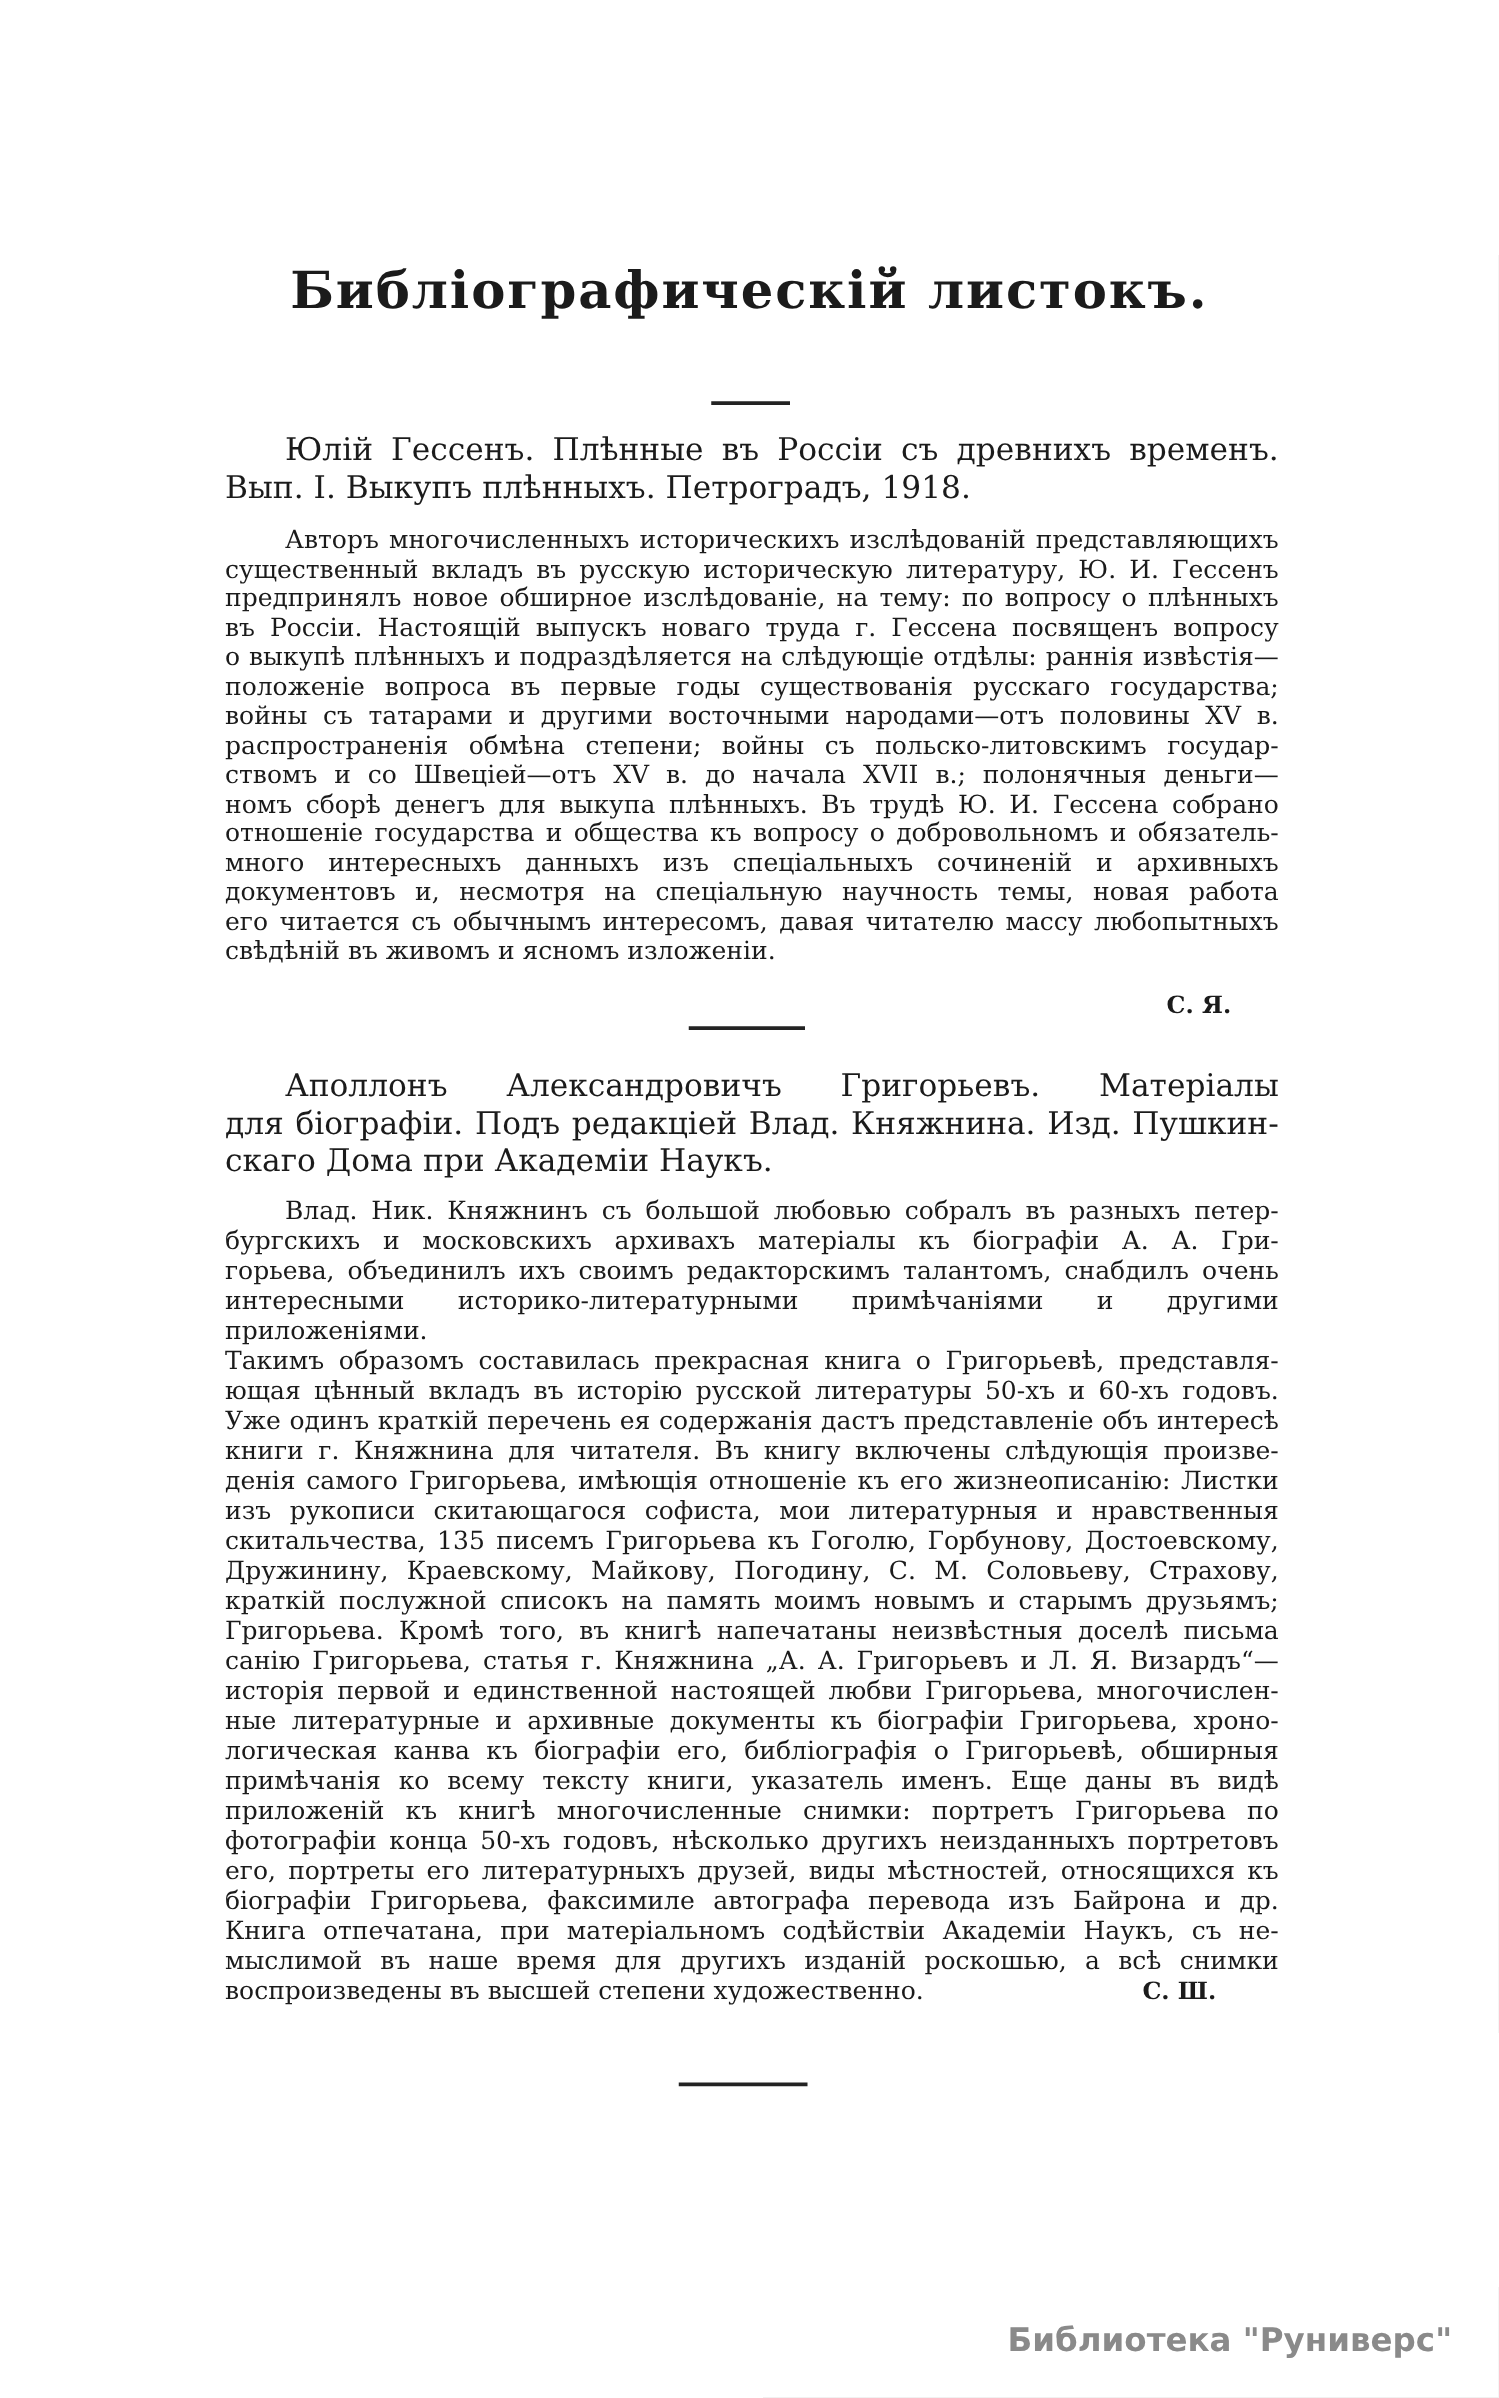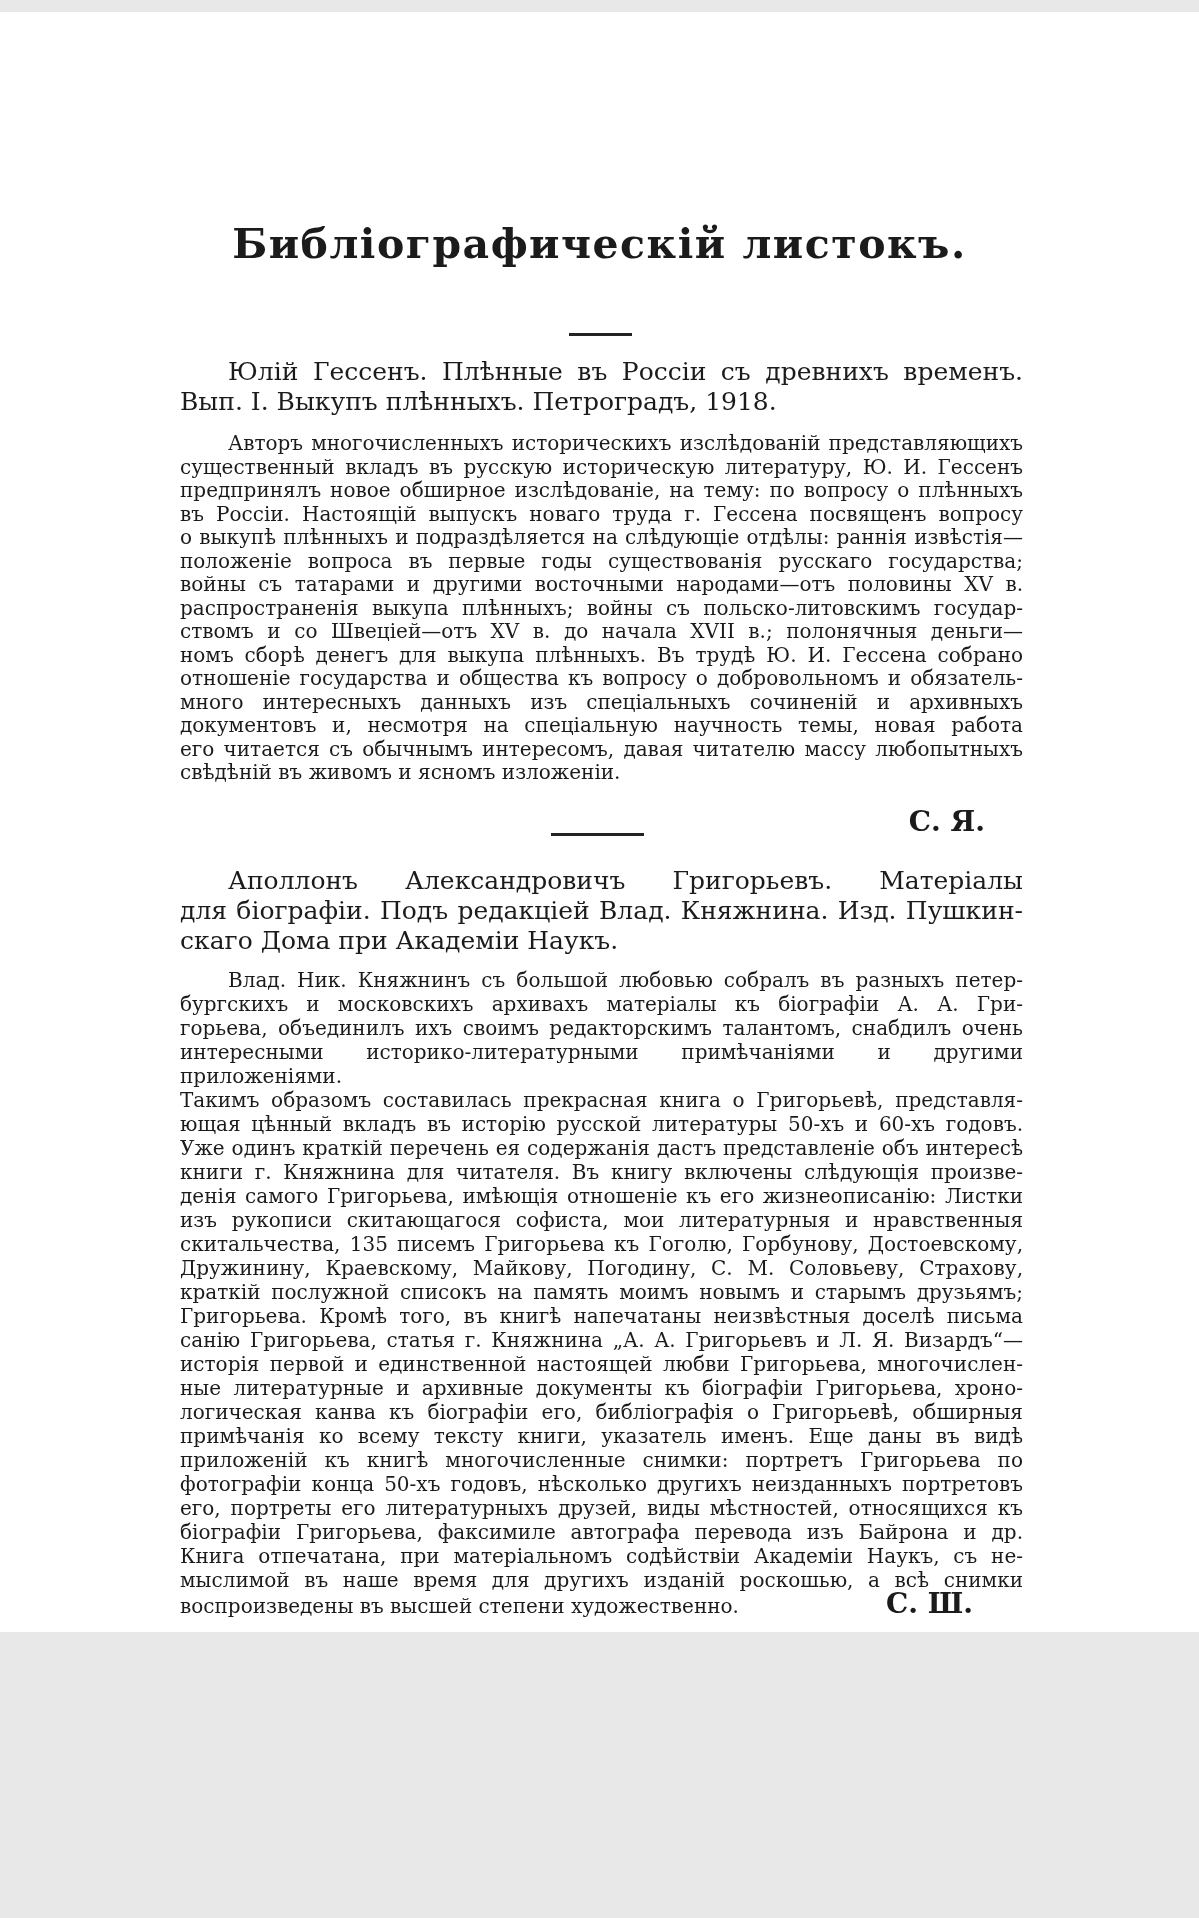--- a/index.html
+++ b/index.html
@@ -1,19 +1,19 @@
 <!DOCTYPE html>
 <html><head>
 <meta charset="utf-8">
 <style>
   html,body { margin:0; padding:0; background:#e8e8e8; }
   .page {
     position:relative;
-    width:1199px; height:1620px;
-    margin:12px auto;
+    width:1199px; height:1918px;
+    margin:0 auto;
     background:#ffffff;
     color:#1b1b1b;
     font-family:"DejaVu Serif","Liberation Serif",serif;
     overflow:hidden;
   }
   .content { position:absolute; left:180px; width:843px; box-sizing:border-box; }
 
   .page-title {
     left:0; width:1199px;
     top:208px;
@@ -36,21 +36,21 @@
   .h-line.h-last { text-align-last:left; }
   .h-bold { font-weight:normal; }
 
   .para { font-size:20px; line-height:23.5px; }
   .para-1 { top:420px; }
   .para-2 { top:956px; line-height:24px; }
   .line { text-align:justify; text-align-last:justify; }
   .para .line:first-child { padding-left:48px; }
   .para-1 .line:last-child { text-align-last:left; }
 
-  .signature { font-size:28px; font-weight:bold; }
+  .signature { font-size:19px; font-weight:bold; }
   .sig-1 {
     top:793px; text-align:right; padding-right:38px;
     position:absolute; left:180px; width:843px; box-sizing:border-box;
   }
   .final-line {
     display:flex; justify-content:space-between; align-items:baseline;
     text-align:left;
   }
   .final-line .sig-2 { margin-right:50px; }
 
@@ -76,21 +76,21 @@
   </section>
 
   <section class="content para para-1">
       <div class="line">Авторъ многочисленныхъ историческихъ изслѣдованій представляющихъ</div>
       <div class="line">существенный вкладъ въ русскую историческую литературу, Ю. И. Гессенъ</div>
       <div class="line">предпринялъ новое обширное изслѣдованіе, на тему: по вопросу о плѣнныхъ</div>
       <div class="line">въ Россіи. Настоящій выпускъ новаго труда г. Гессена посвященъ вопросу</div>
       <div class="line">о выкупѣ плѣнныхъ и подраздѣляется на слѣдующіе отдѣлы: раннія извѣстія—</div>
       <div class="line">положеніе вопроса въ первые годы существованія русскаго государства;</div>
       <div class="line">войны съ татарами и другими восточными народами—отъ половины XV в.</div>
-      <div class="line">распространенія выкупа плѣнныхъ; войны съ польско-литовскимъ государ-</div>
+      <div class="line">распространенія обмѣна степени; войны съ польско-литовскимъ государ-</div>
       <div class="line">ствомъ и со Швеціей—отъ XV в. до начала XVII в.; полонячныя деньги—</div>
       <div class="line">номъ сборѣ денегъ для выкупа плѣнныхъ. Въ трудѣ Ю. И. Гессена собрано</div>
       <div class="line">отношеніе государства и общества къ вопросу о добровольномъ и обязатель-</div>
       <div class="line">много интересныхъ данныхъ изъ спеціальныхъ сочиненій и архивныхъ</div>
       <div class="line">документовъ и, несмотря на спеціальную научность темы, новая работа</div>
       <div class="line">его читается съ обычнымъ интересомъ, давая читателю массу любопытныхъ</div>
       <div class="line">свѣдѣній въ живомъ и ясномъ изложеніи.</div>
     </section>
 
   <div class="signature sig-1">С. Я.</div>

